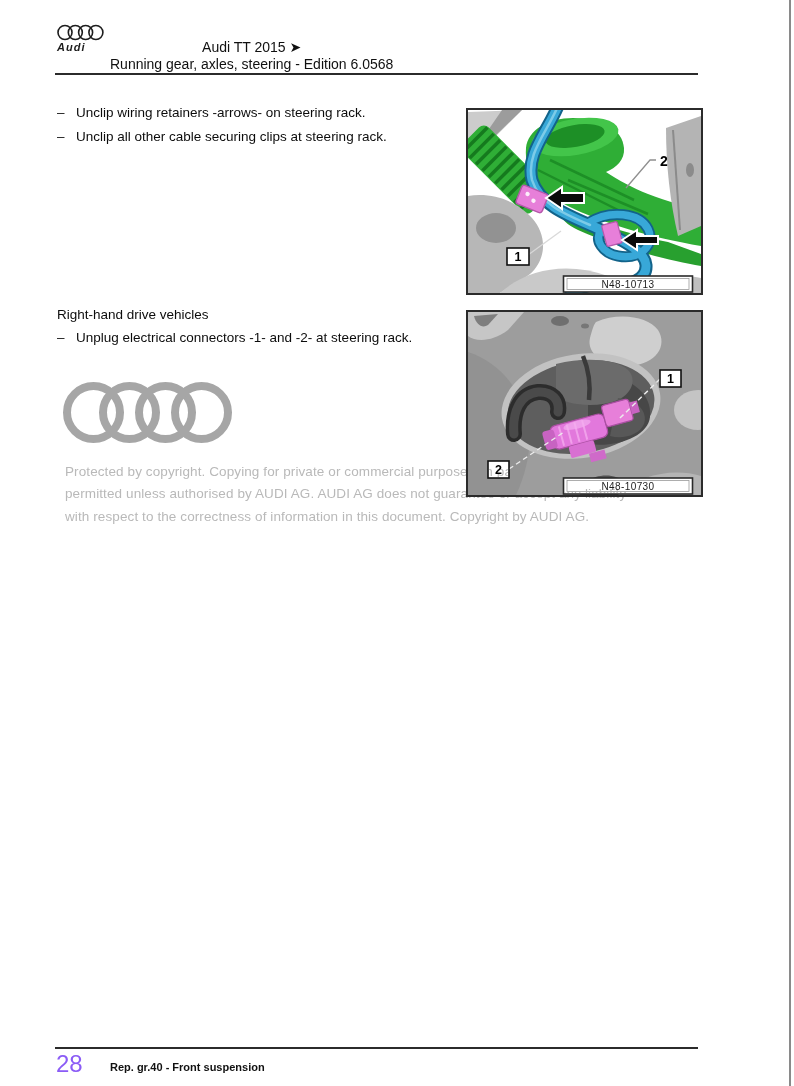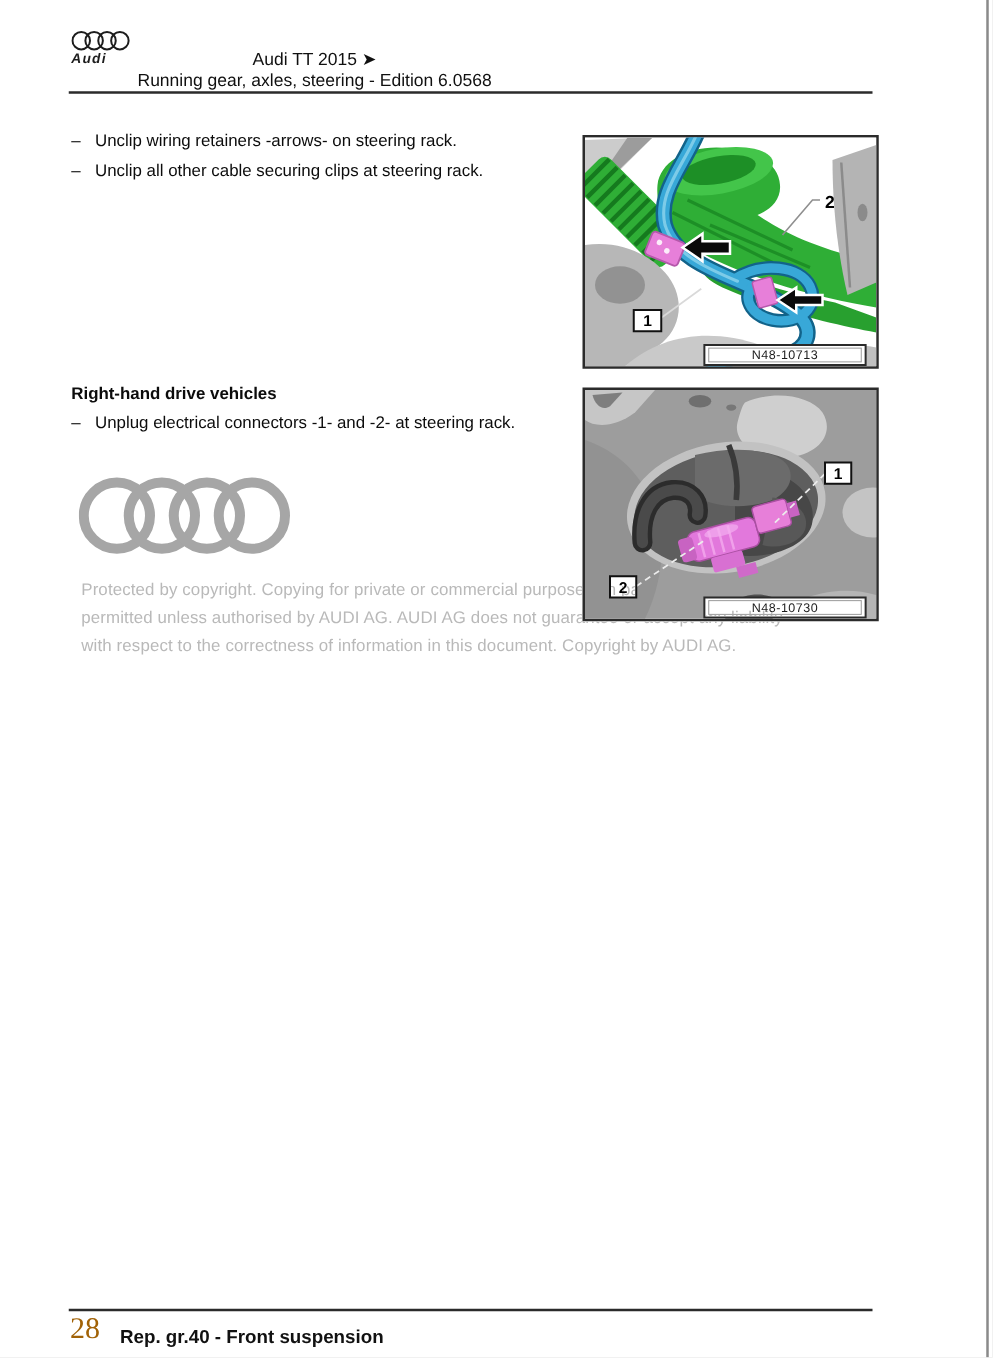--- a/index.html
+++ b/index.html
@@ -12,35 +12,35 @@
   .logo{position:absolute;left:57px;top:24px;width:50px;text-align:left;}
   .logo svg{display:block;}
   .wordmark{font-weight:bold;font-style:italic;font-size:11px;letter-spacing:1px;color:#1d1d1d;margin-top:0px;}
   .doc-title{position:absolute;left:110px;top:39px;font-size:14px;line-height:17px;color:#101010;text-align:center;}
   .rule{position:absolute;left:55px;width:643px;height:2px;background:#2b2b2b;}
   .rule.header{top:73px;}
   .rule.footer{top:1047px;}
   
   .step{position:absolute;left:57px;display:flex;font-size:13.5px;color:#0c0c0c;}
   .step .marker{width:19px;flex:0 0 19px;}
-  .rhd-heading{position:absolute;left:57px;top:307px;font-size:13.5px;font-weight:bold;color:#0c0c0c;}
+  .rhd-heading{position:absolute;left:57px;top:307px;font-size:13.5px;font-weight:normal;color:#0c0c0c;}
   
   .figure{position:absolute;left:466px;width:237px;height:187px;border:2px solid #2b2b2b;
           background:#fff;box-sizing:border-box;z-index:1;}
   .figure svg{display:block;}
   #fig1{top:108px;}
   #fig2{top:310px;}
   
   .rings-watermark{position:absolute;left:63px;top:381px;z-index:0;}
   .copyright{position:absolute;left:65px;top:461px;width:670px;font-size:13.5px;
              line-height:22.4px;color:#b9b9b9;letter-spacing:0.1px;z-index:2;
              mix-blend-mode:darken;}
   
-  .page-number{position:absolute;left:56px;top:1050px;font-size:24px;color:#a16207;font-family:Liberation Serif, serif;}
-  .footer-chapter{position:absolute;left:96px;top:1061px;font-size:15px;font-weight:bold;color:#111;}
+  .page-number{position:absolute;left:56px;top:1050px;font-size:24px;color:#8b5cf6;}
+  .footer-chapter{position:absolute;left:110px;top:1061px;font-size:11px;font-weight:bold;color:#111;}
   .page-edge{position:absolute;left:789px;top:0;width:2px;height:1086px;background:#8a8a8a;z-index:3;}
   .callout-text{font-weight:bold;font-size:12.5px;fill:#000;}
   .ref-text{font-size:10px;letter-spacing:0.4px;fill:#1c1c1c;}
 </style>
 </head>
 <body>
 
 <div class="page">
 
   <div class="logo">

